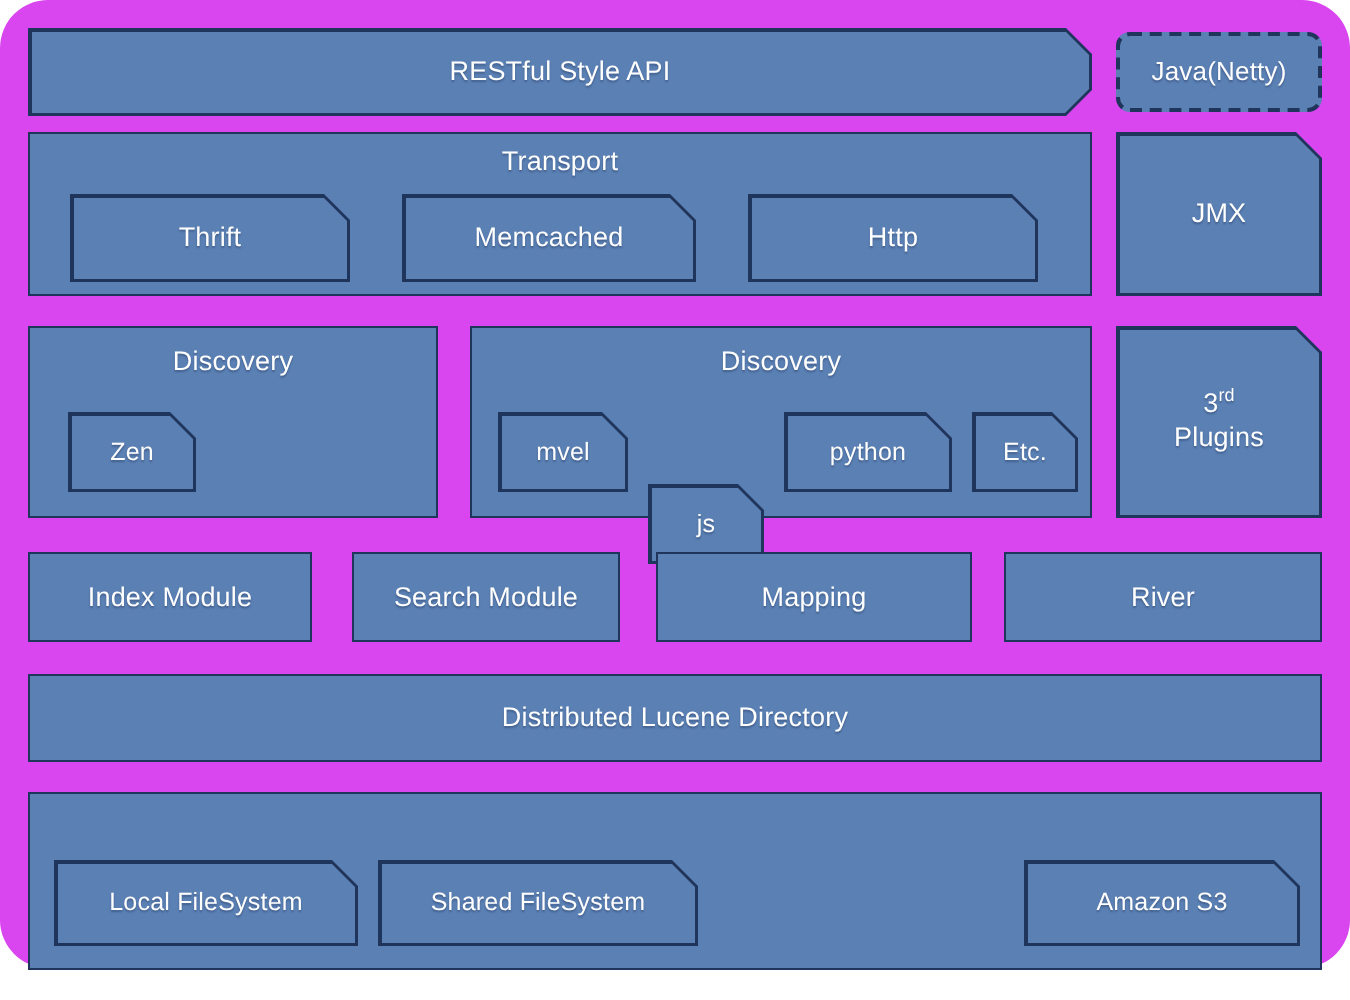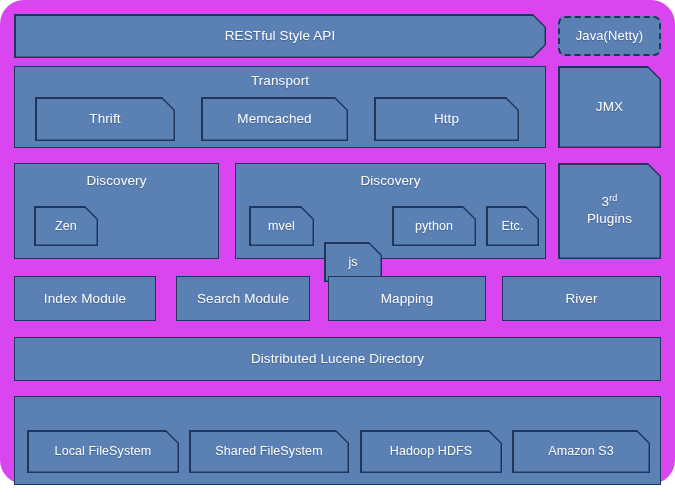--- a/index.html
+++ b/index.html
@@ -200,25 +200,20 @@
     <div class="box clip-tr small" style="left:12px; top:33px; width:152px; height:43px;">
       <div class="inner">
         <span>Local FileSystem</span>
       </div>
     </div>
     <div class="box clip-tr small" style="left:174px; top:33px; width:160px; height:43px;">
       <div class="inner">
         <span>Shared FileSystem</span>
       </div>
     </div>
-    <div class="box clip-tr small" style="left:345px; top:33px; width:142px; height:43px;">
-      <div class="inner">
-        <span>Hadoop HDFS</span>
-      </div>
-    </div>
     <div class="box clip-tr small" style="left:497px; top:33px; width:138px; height:43px;">
       <div class="inner">
         <span>Amazon S3</span>
       </div>
     </div>
   </div>
 
 </div>
 
 </body></html>

